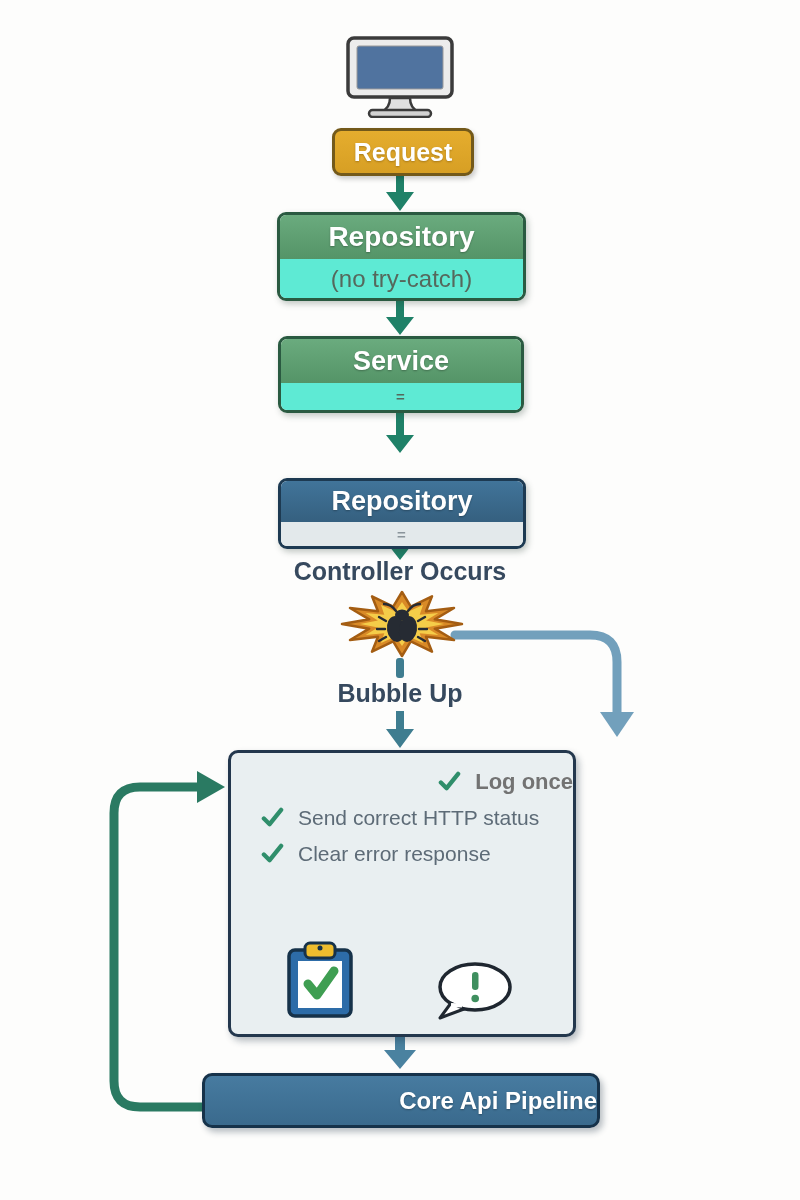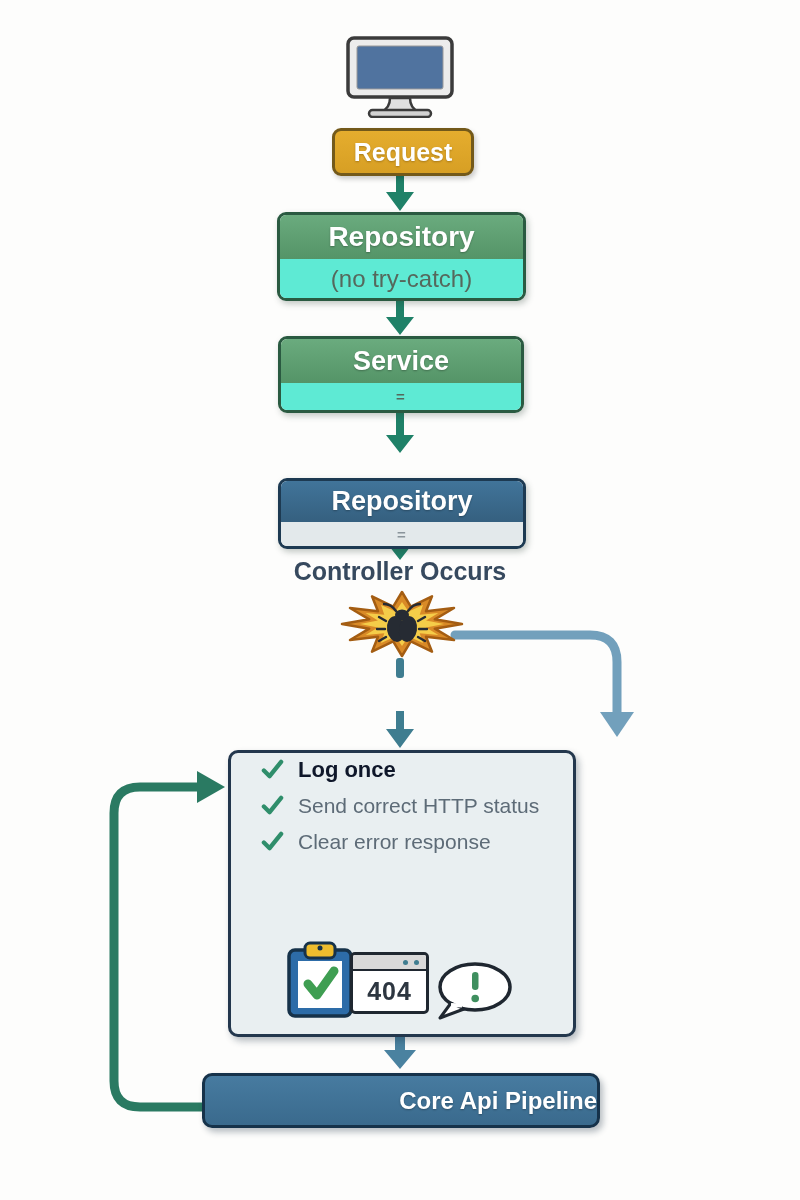--- a/index.html
+++ b/index.html
@@ -38,21 +38,21 @@
   
   .middleware{position:absolute;z-index:2;left:228px;top:750px;width:342px;height:281px;
         border:3px solid #23374d;border-radius:10px;overflow:hidden;background:#e9eff1;
         box-shadow:3px 4px 7px rgba(20,40,60,.3);}
   .mw-header{height:77px;background:linear-gradient(180deg,#527fa1,#44708e);
         border-bottom:3px solid #2a4763;display:flex;align-items:center;justify-content:center;
         text-align:center;color:#fff;font-size:26px;font-weight:bold;line-height:1.25;
         padding:0 40px;text-shadow:0 1px 2px rgba(0,0,0,.3);}
   .check-row{display:flex;align-items:center;gap:14px;margin:9px 0 0 30px;
         font-size:21px;color:#5d6b77;height:27px;}
-  .check-row.em{font-weight:bold;color:#0f172a;font-size:22px;margin-top:3px;}
+  .check-row.em{font-weight:bold;color:#737373;font-size:22px;margin-top:15px;justify-content:flex-end;}
   .chk{width:23px;height:23px;flex:0 0 auto;}
 
   
   .mw-icon{position:absolute;}
 
   .browser{position:absolute;left:119px;top:199px;width:79px;height:62px;background:#fff;
         border:3px solid #1f2730;border-radius:5px;box-sizing:border-box;overflow:hidden;}
   .browser-bar{height:14px;background:#d9d9d9;border-bottom:2px solid #1f2730;position:relative;}
   .browser-dot{position:absolute;top:5px;width:5px;height:5px;border-radius:50%;background:#3f7d90;}
   .browser-code{display:flex;align-items:center;justify-content:center;height:40px;
@@ -132,20 +132,21 @@
         <line x1="49" y1="48" x2="42" y2="52"></line>
       <line x1="81" y1="32" x2="88" y2="28"></line>
         <line x1="82" y1="40" x2="90" y2="40"></line>
         <line x1="81" y1="48" x2="88" y2="52"></line>
       <ellipse cx="65" cy="26" rx="7" ry="5.5" stroke="none"></ellipse>
       <ellipse cx="59" cy="40" rx="9" ry="13" stroke="none" transform="rotate(-9 59 40)"></ellipse>
       <ellipse cx="71" cy="40" rx="9" ry="13" stroke="none" transform="rotate(9 71 40)"></ellipse>
     </g>
   </svg>
 
+  <div class="flow-label bubble-label">Bubble Up</div>
 
   <div class="middleware">
 
     <div class="check-row em">
       <svg class="chk" viewBox="0 0 24 24">
         <path d="M3,13 L9,19 L21,4" fill="none" stroke="#2f8e6b" stroke-width="4.5" stroke-linecap="round" stroke-linejoin="round"></path>
       </svg>
       <span>Log once</span>
     </div>
     <div class="check-row">
@@ -162,27 +163,20 @@
     </div>
 
     <svg class="mw-icon" style="left:55px;top:187px;" width="68" height="80" viewBox="0 0 68 80">
       <rect x="3" y="10" width="62" height="66" rx="6" fill="#2d6ca8" stroke="#16324a" stroke-width="3.5"></rect>
       <rect x="12" y="21" width="44" height="47" fill="#ffffff"></rect>
       <rect x="19" y="3" width="30" height="15" rx="5" fill="#eebd2e" stroke="#16324a" stroke-width="3"></rect>
       <circle cx="34" cy="8" r="2.5" fill="#16324a"></circle>
       <path d="M22,44 L31,55 L48,31" fill="none" stroke="#3f9e52" stroke-width="9" stroke-linecap="round" stroke-linejoin="round"></path>
     </svg>
 
-    <div class="browser">
-      <div class="browser-bar">
-        <span class="browser-dot" style="right:18px;"></span>
-        <span class="browser-dot" style="right:7px;"></span>
-      </div>
-      <div class="browser-code">404</div>
-    </div>
 
     <svg class="mw-icon" style="left:200px;top:208px;" width="84" height="60" viewBox="0 0 84 60">
       <ellipse cx="44" cy="26" rx="35" ry="23" fill="#ffffff" stroke="#1f2730" stroke-width="3.5"></ellipse>
       <path d="M20,42 L9,57 L33,48 Z" fill="#ffffff" stroke="#1f2730" stroke-width="3" stroke-linejoin="round"></path>
       <path d="M20,44 L31,44.5" stroke="#ffffff" stroke-width="4"></path>
       <rect x="41" y="11" width="6.5" height="18" rx="3.2" fill="#3f8f5f"></rect>
       <circle cx="44.2" cy="37.5" r="3.8" fill="#3f8f5f"></circle>
     </svg>
   </div>
 

